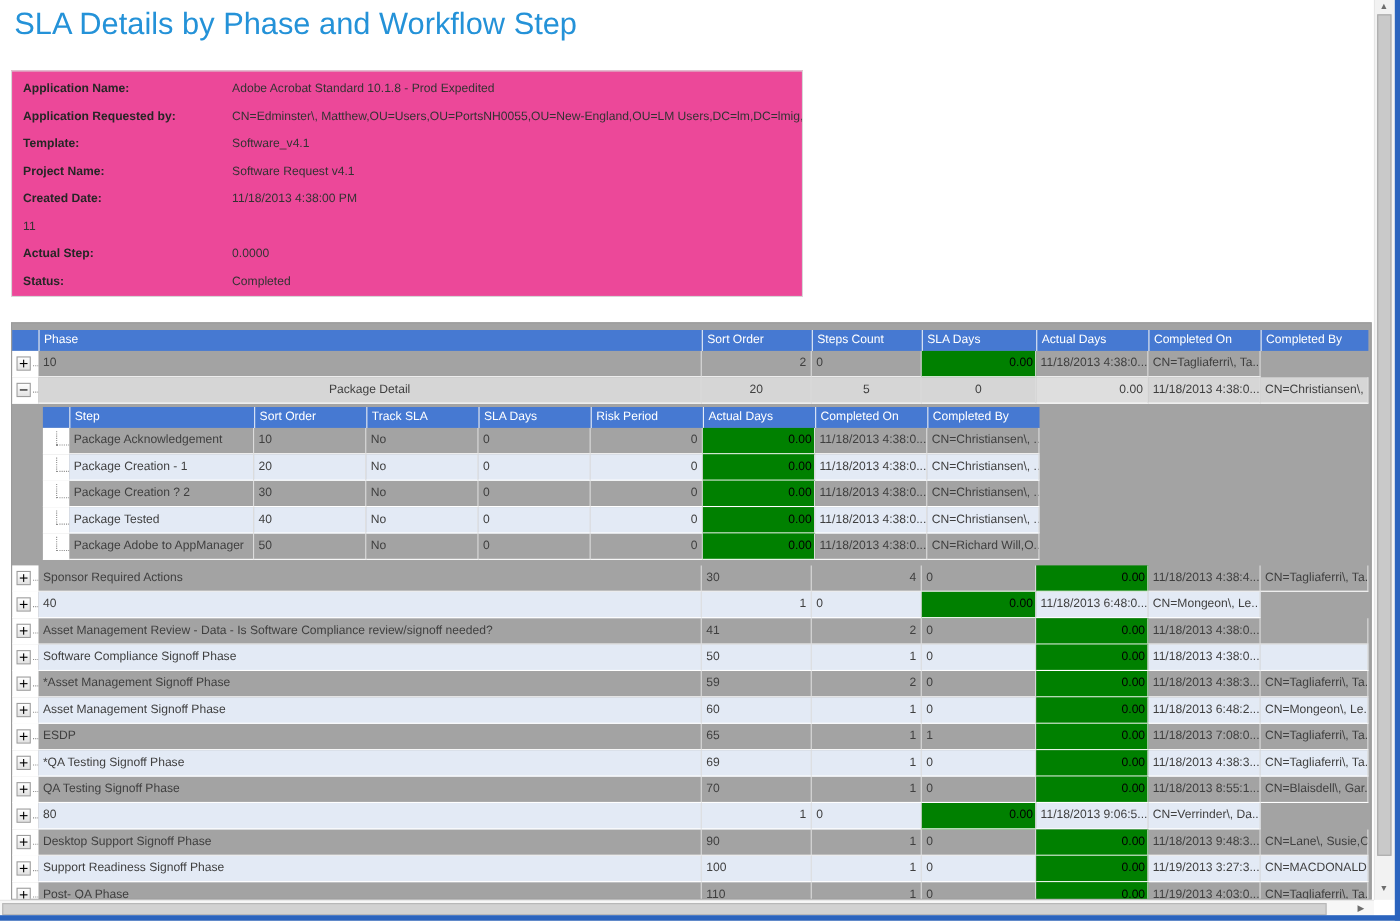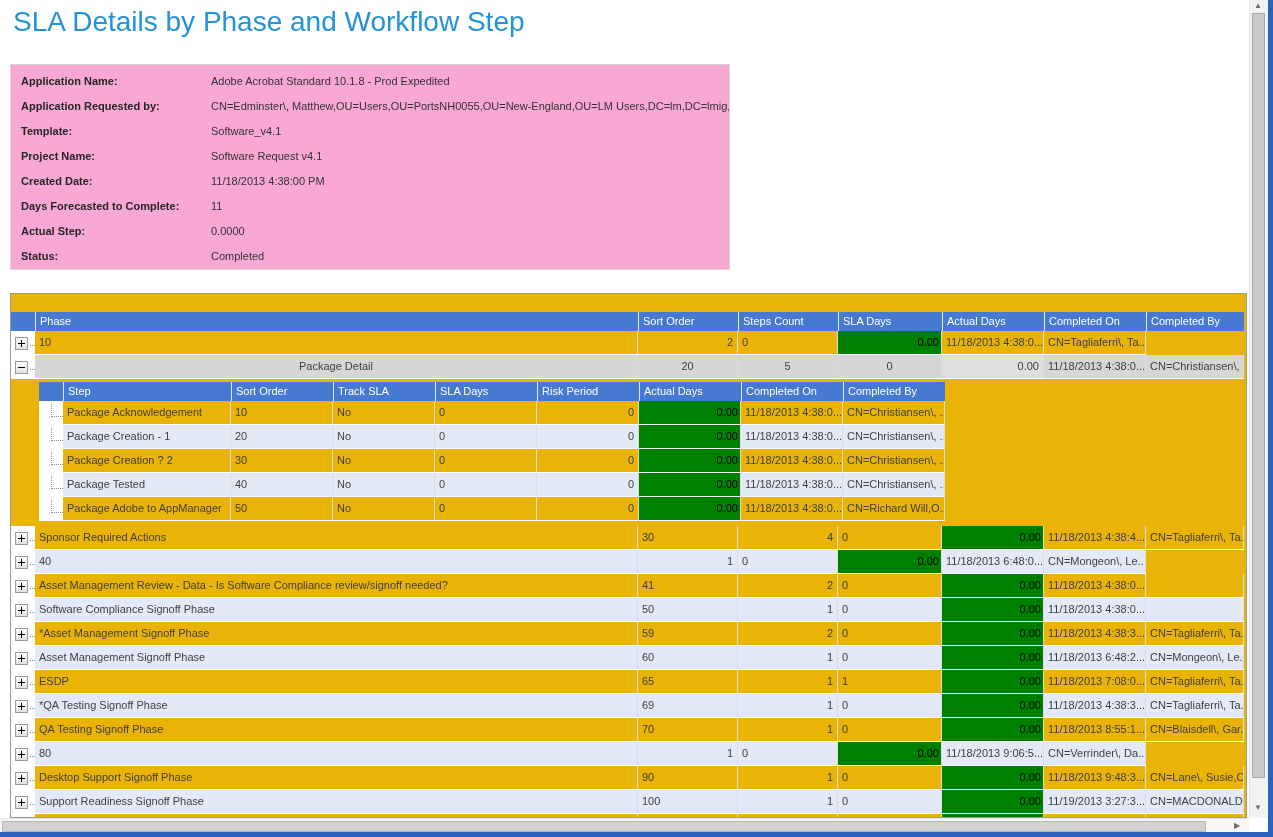--- a/index.html
+++ b/index.html
@@ -1,29 +1,29 @@
 <!DOCTYPE html>
 <html><head>
 <meta charset="utf-8">
 <style>
   html,body{margin:0;padding:0;}
   body{width:1273px;height:837px;background:#fff;overflow:hidden;position:relative;
        font-family:"Liberation Sans","DejaVu Sans",sans-serif;color:#3f3f3f;}
   .page-title{position:absolute;left:13px;top:6px;font-size:28px;font-weight:400;color:#2492d8;white-space:nowrap;}
 
   
-  .info-panel{position:absolute;left:10px;top:64px;width:720px;height:206px;background:#f9a8d4;
+  .info-panel{position:absolute;left:10px;top:64px;width:720px;height:206px;background:#ec4899;
               border:1px solid #d7d7d7;box-sizing:border-box;padding-top:8px;}
   .inf-row{display:grid;grid-template-columns:190px 1fr;height:25px;line-height:17px;padding-left:10px;}
   .inf-label{font-size:11px;font-weight:bold;color:#262626;white-space:nowrap;}
   .inf-value{font-size:11px;color:#333;white-space:nowrap;overflow:hidden;}
 
   
   .tablebox{position:absolute;left:10px;top:293px;width:1237px;height:525px;border:1px solid #9a9a9a;
-            box-sizing:border-box;background:#eab308;overflow:hidden;padding-top:18px;}
+            box-sizing:border-box;background:#a3a3a3;overflow:hidden;padding-top:6px;}
   .orow{display:grid;grid-template-columns:24px 603px 100px 100px 104px 102px 102px 98px;}
   .irow{display:grid;grid-template-columns:24px 168px 102px 102px 102px 102px 102px 102px 102px;
         width:814px;margin-left:28px;}
   .hc{background:#4679d2;color:#fff;font-size:11px;height:19px;line-height:18px;padding:0 4px;
       white-space:nowrap;overflow:hidden;}
   .hc + .hc{border-left:1px solid rgba(255,255,255,.85);}
   .hc.icon{padding:0;}
   .c{font-size:11px;height:23px;line-height:23px;padding:0 4px;white-space:nowrap;overflow:hidden;
      border-bottom:1px solid #fff;border-right:1px solid #dcdcdc;}
   .c.icon{border-right:none;padding:0 0 0 4px;background:#fff;}
@@ -74,21 +74,20 @@
     </div>
     <div class="inf-row">
       <div class="inf-label">Project Name:</div>
       <div class="inf-value">Software Request v4.1</div>
     </div>
     <div class="inf-row">
       <div class="inf-label">Created Date:</div>
       <div class="inf-value">11/18/2013 4:38:00 PM</div>
     </div>
     <div class="inf-row">
-      <div class="inf-label">Days Forecasted to Complete:</div>
       <div class="inf-value">11</div>
     </div>
     <div class="inf-row">
       <div class="inf-label">Actual Step:</div>
       <div class="inf-value">0.0000</div>
     </div>
     <div class="inf-row">
       <div class="inf-label">Status:</div>
       <div class="inf-value">Completed</div>
     </div>

